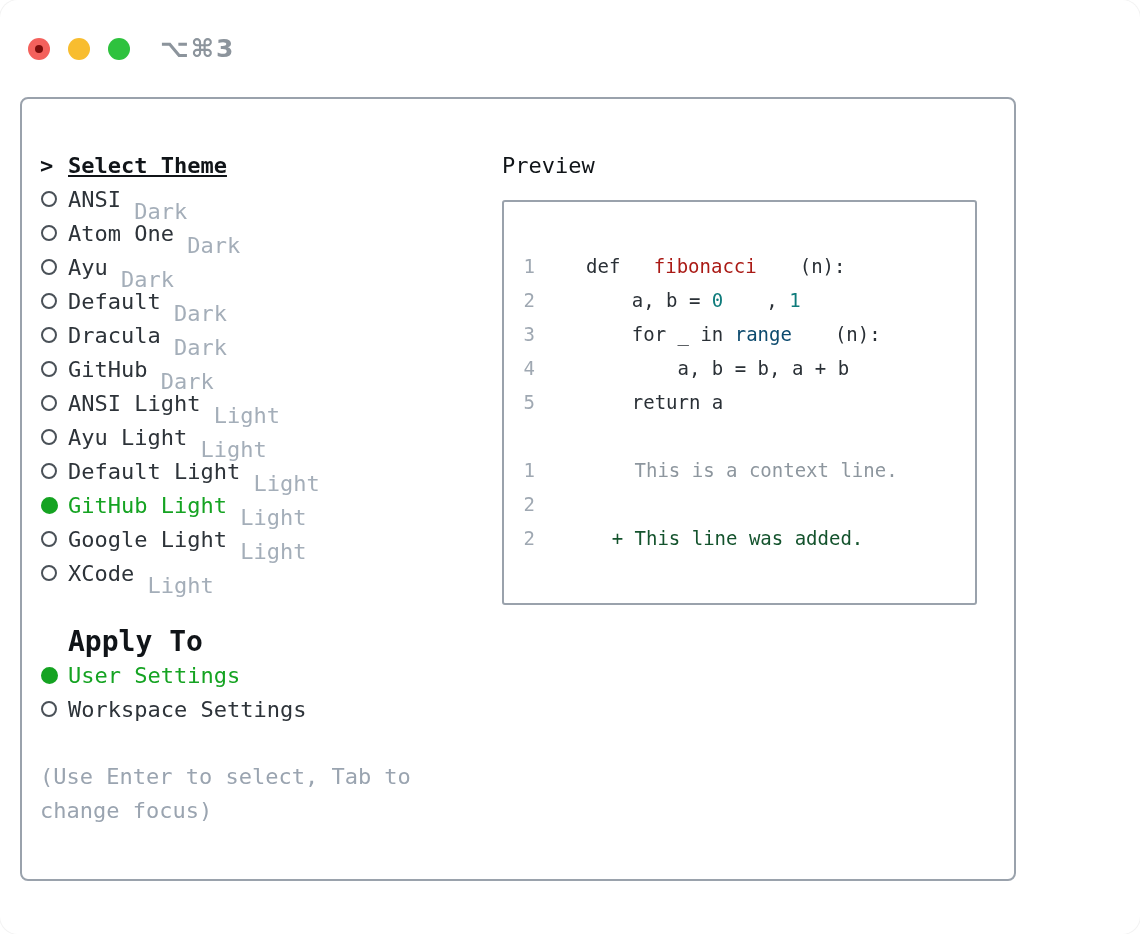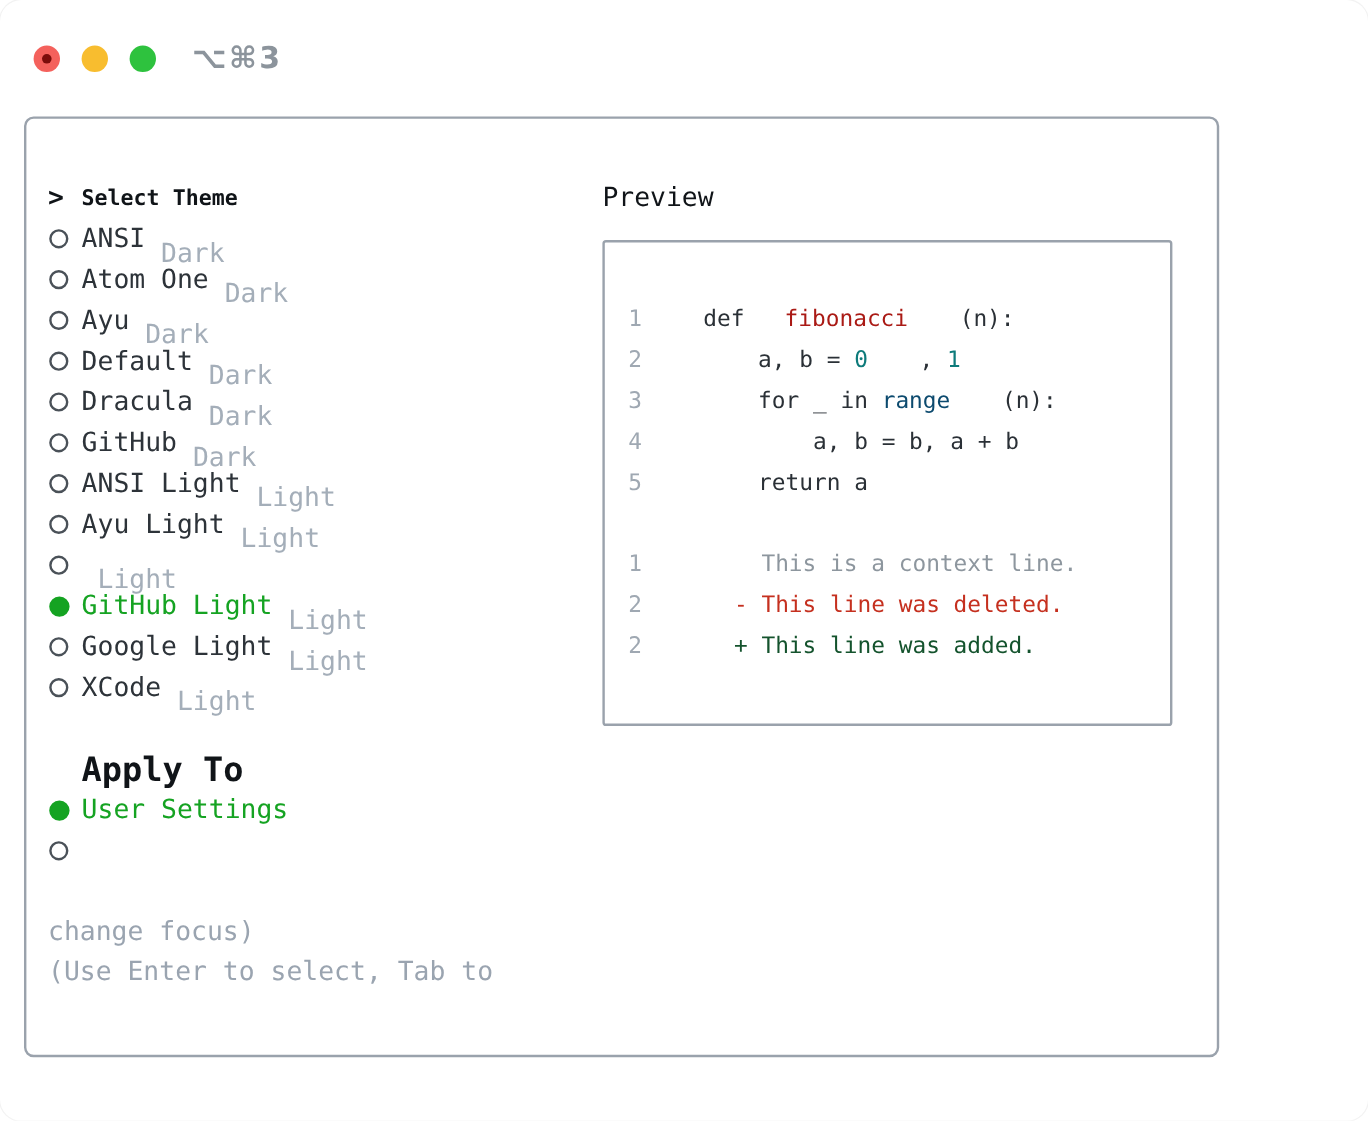--- a/index.html
+++ b/index.html
@@ -25,21 +25,21 @@
   .panel{
     margin:26px 124px 0 20px;height:784px;box-sizing:border-box;
     border:2px solid #9aa2ac;border-radius:8px;
     display:flex;padding:49px 0 0 18px;
   }
   .left-col{width:462px;flex:none;}
   .right-col{flex:1;padding-right:31px;}
   .row{height:34px;display:flex;align-items:center;font-size:22px;white-space:pre;}
   .marker{width:28px;flex:none;display:flex;align-items:center;}
   .hdr-marker{color:#101418;font-weight:700;font-size:22px;}
-  .hdr-label{color:#101418;font-weight:700;font-size:18px;}
+  .hdr-label{color:#101418;font-weight:700;font-size:22px;text-decoration:underline;}
   .radio{width:12px;height:12px;border:2px solid #4a5158;border-radius:50%;margin-left:1px;box-sizing:content-box;}
   .radio.on{background:#15a322;border-color:#15a322;width:13px;height:13px;}
   .t-name{color:#2d3339;}
   .t-name.sel{color:#15a322;}
   .t-variant{color:#a4aeb9;margin-top:24px;}
   .apply-hdr{color:#101418;font-weight:700;font-size:28px;}
   .spacer{height:34px;}
   .hint{color:#9aa4b0;font-size:22px;line-height:34px;white-space:pre;}
   
   .preview-label{color:#101418;font-weight:400;font-size:22px;height:34px;display:flex;align-items:center;}
@@ -83,55 +83,55 @@
 
       <div id="theme-list">
           <div class="row"><span class="marker"><span class="radio"></span></span><span class="t-name">ANSI</span><span class="t-variant"> Dark</span></div>
           <div class="row"><span class="marker"><span class="radio"></span></span><span class="t-name">Atom One</span><span class="t-variant"> Dark</span></div>
           <div class="row"><span class="marker"><span class="radio"></span></span><span class="t-name">Ayu</span><span class="t-variant"> Dark</span></div>
           <div class="row"><span class="marker"><span class="radio"></span></span><span class="t-name">Default</span><span class="t-variant"> Dark</span></div>
           <div class="row"><span class="marker"><span class="radio"></span></span><span class="t-name">Dracula</span><span class="t-variant"> Dark</span></div>
           <div class="row"><span class="marker"><span class="radio"></span></span><span class="t-name">GitHub</span><span class="t-variant"> Dark</span></div>
           <div class="row"><span class="marker"><span class="radio"></span></span><span class="t-name">ANSI Light</span><span class="t-variant"> Light</span></div>
           <div class="row"><span class="marker"><span class="radio"></span></span><span class="t-name">Ayu Light</span><span class="t-variant"> Light</span></div>
-          <div class="row"><span class="marker"><span class="radio"></span></span><span class="t-variant"> Light</span></div>
+          <div class="row"><span class="marker"><span class="radio"></span></span><span class="t-name">Default Light</span><span class="t-variant"> Light</span></div>
           <div class="row"><span class="marker"><span class="radio on"></span></span><span class="t-name sel">GitHub Light</span><span class="t-variant"> Light</span></div>
           <div class="row"><span class="marker"><span class="radio"></span></span><span class="t-name">Google Light</span><span class="t-variant"> Light</span></div>
           <div class="row"><span class="marker"><span class="radio"></span></span><span class="t-name">XCode</span><span class="t-variant"> Light</span></div>
         </div>
 
       <div class="spacer"></div>
 
       <div class="row">
         <span class="marker"></span>
         <span class="apply-hdr">Apply To</span>
       </div>
 
       <div id="apply-list">
           <div class="row"><span class="marker"><span class="radio on"></span></span><span class="t-name sel">User Settings</span></div>
-          <div class="row"><span class="marker"><span class="radio"></span></span></div>
+          <div class="row"><span class="marker"><span class="radio"></span></span><span class="t-name">Workspace Settings</span></div>
         </div>
 
       <div class="spacer"></div>
 
       <div id="hint-box">
+          <div class="hint">(Use Enter to select, Tab to</div>
           <div class="hint">change focus)</div>
-          <div class="hint">(Use Enter to select, Tab to</div>
         </div>
     </div>
 
     <div class="right-col">
       <div class="preview-label">Preview</div>
       <div class="preview-box" id="preview-box">
           <div class="code-row"><span class="lnum">1</span><span class="tok-plain">def </span><span class="tok-function">fibonacci</span><span class="tok-plain">(n):</span></div>
           <div class="code-row"><span class="lnum">2</span><span class="tok-plain">    a, b = </span><span class="tok-number">0</span><span class="tok-plain">, </span><span class="tok-number">1</span></div>
           <div class="code-row"><span class="lnum">3</span><span class="tok-plain">    for _ in </span><span class="tok-builtin">range</span><span class="tok-plain">(n):</span></div>
           <div class="code-row"><span class="lnum">4</span><span class="tok-plain">        a, b = b, a + b</span></div>
           <div class="code-row"><span class="lnum">5</span><span class="tok-plain">    return a</span></div>
           <div class="code-row"><span class="lnum"></span></div>
           <div class="code-row"><span class="lnum">1</span><span class="tok-context">        This is a context line.</span></div>
-          <div class="code-row"><span class="lnum">2</span><span class="tok-deleted">      - This line was deleted.</span></div>
+          <div class="code-row"><span class="lnum">2</span></div>
           <div class="code-row"><span class="lnum">2</span><span class="tok-added">      + This line was added.</span></div>
         </div>
     </div>
 
   </div>
 </div>
 
 </body></html>

